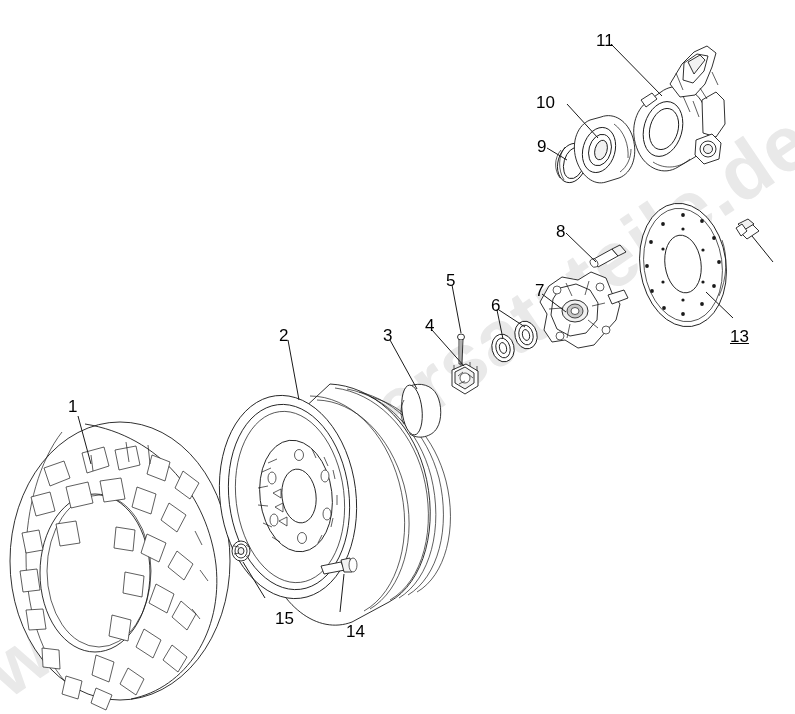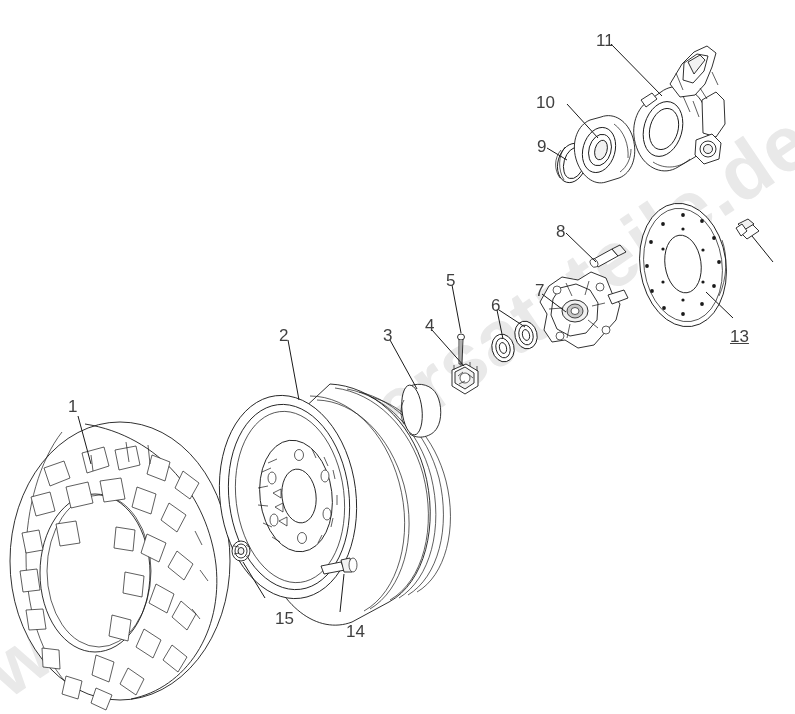--- a/index.html
+++ b/index.html
@@ -22,21 +22,21 @@
     position: absolute;
     top: 0;
     left: 0;
     width: 795px;
     height: 714px;
   }
   .callout {
     position: absolute;
     font-family: "Liberation Sans", sans-serif;
     font-size: 17px;
-    color: #404040;
+    color: #000000;
     line-height: 1;
     white-space: nowrap;
     user-select: none;
   }
   #copyright-line {
     position: absolute;
     left: 516px;
     top: 508px;
     font-family: "Liberation Sans", sans-serif;
     font-size: 16px;

